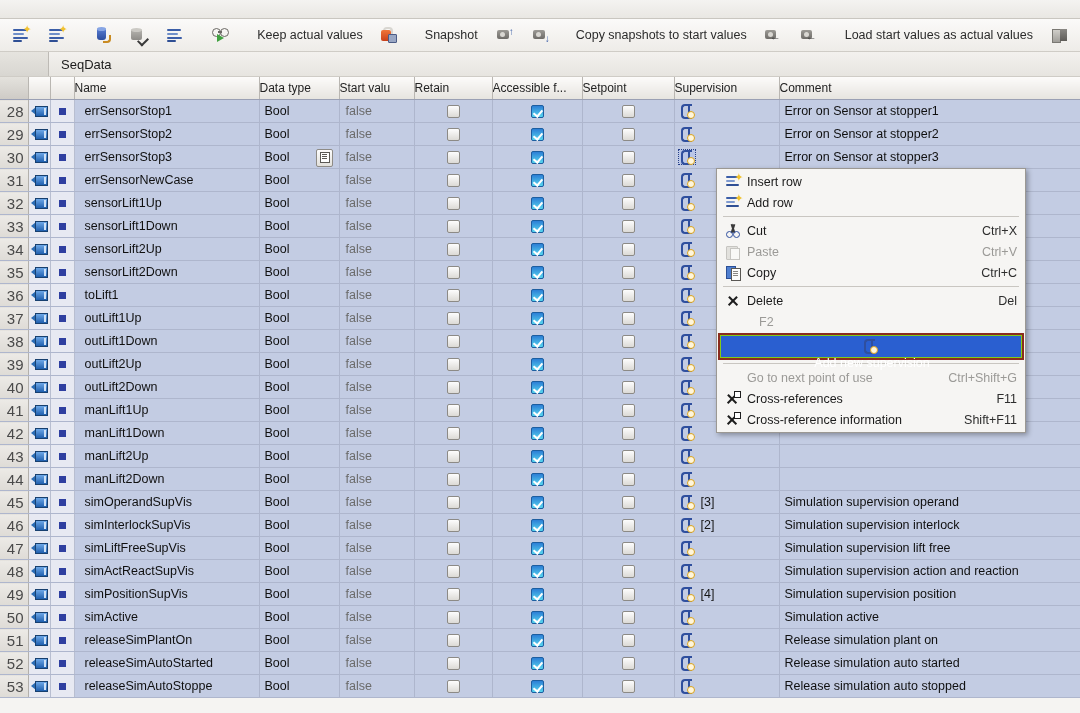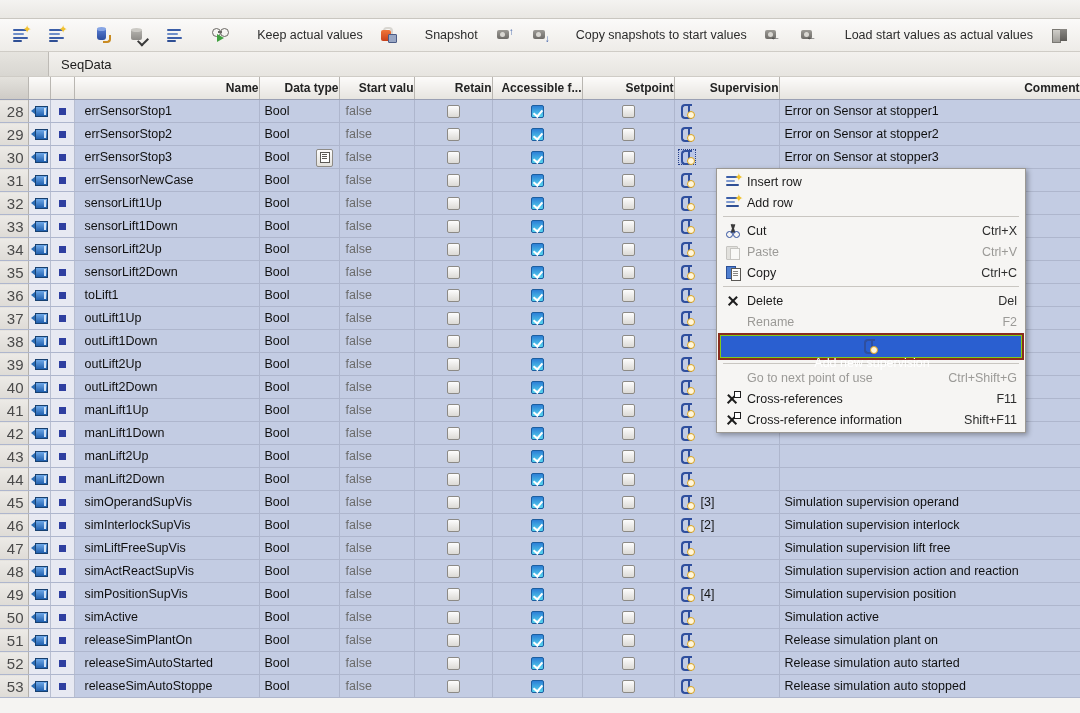--- a/index.html
+++ b/index.html
@@ -89,21 +89,21 @@
   .block-title .txt{padding-left:12px;font-size:13px;font-weight:normal;color:#1b1b1b;}
 
   
   .grid{position:relative;width:1080px;}
   table.tbl{border-collapse:collapse;width:1080px;table-layout:fixed;}
   table.tbl td,table.tbl th{padding:0;margin:0;}
 
   thead th{
     height:22px;background:linear-gradient(#fcfbfa,#e6e4df);
     border-right:1px solid #b9b6b1;border-bottom:1px solid #9aa0b4;
-    font-size:12px;font-weight:bold;color:#232323;text-align:right;
+    font-size:12px;font-weight:normal;color:#232323;text-align:left;
     padding-left:6px;white-space:nowrap;overflow:hidden;
   }
   thead th.c-gut{background:linear-gradient(#e4e2dd,#cecbc6);padding:0;}
   thead th.c-ico{background:linear-gradient(#fcfbfa,#e6e4df);padding:0;}
 
   tbody tr{height:23px;}
   tbody td{
     border-right:1px solid #aeb6cd;
     border-bottom:1px solid #aeb6cd;
     background:#c3cce3;
@@ -799,21 +799,20 @@
       <div class="sep"></div>
       <div class="mi">
         <span class="mico">
           <span class="mi-del"></span>
         </span>
         <span class="mlbl">Delete</span>
         <span class="mkey">Del</span>
       </div>
       <div class="mi dim">
         <span class="mico"></span>
-        <span class="mlbl">Rename</span>
         <span class="mkey">F2</span>
       </div>
       <div class="hlwrap">
         <div class="mi hl">
           <span class="mico">
             <span class="mi-sup">
               <span class="hook"></span>
               <span class="stem"></span>
               <span class="mag"></span>
             </span>

